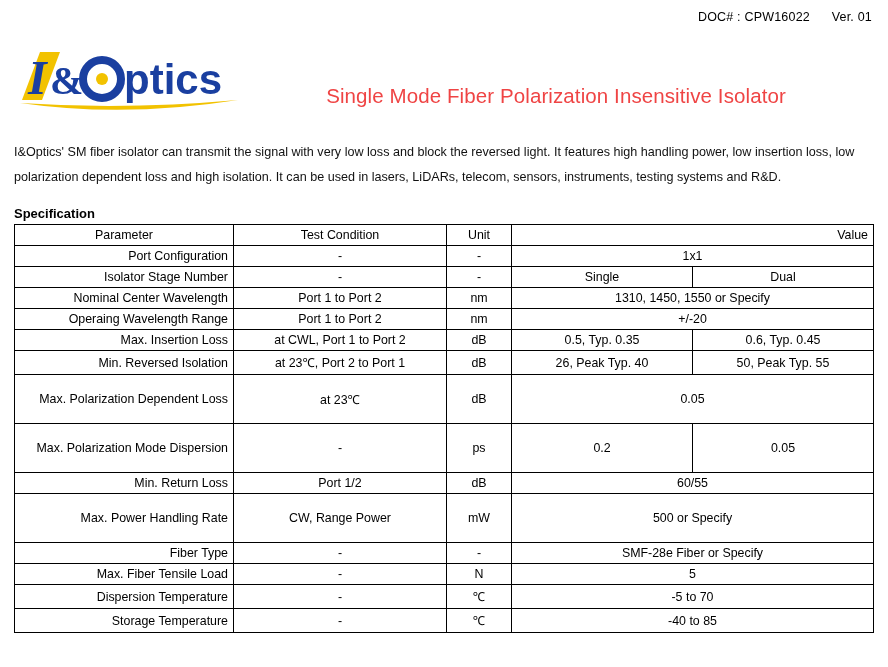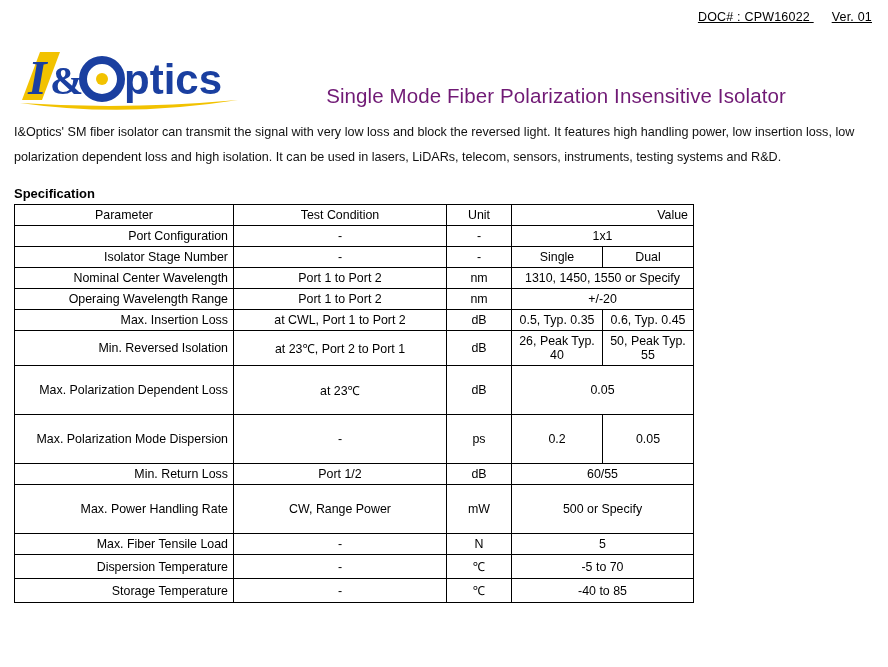--- a/index.html
+++ b/index.html
@@ -23,21 +23,20 @@
     padding: 0 14px;
   }
 
   
   .doc-line {
     text-align: right;
     font-size: 12.5px;
     padding-top: 10px;
     padding-right: 2px;
     letter-spacing: 0.2px;
-    text-decoration: underline;
   }
   .doc-line .doc-ver {
     margin-left: 18px;
   }
 
   
   .head-row {
     display: flex;
     align-items: flex-start;
     margin-top: 18px;
@@ -56,48 +55,48 @@
     display: flex;
     align-items: flex-end;
     justify-content: center;
     height: 70px;
     padding-bottom: 4px;
     box-sizing: border-box;
   }
   .doc-title {
     font-size: 20.5px;
     font-weight: normal;
-    color: #701a75;
+    color: #ef4444;
     text-align: center;
     letter-spacing: 0.1px;
     margin: 0;
     padding-right: 26px;
   }
 
   
   .intro {
     font-size: 12.6px;
     line-height: 1.95;
-    margin-top: 8px;
+    margin-top: 28px;
     color: #111;
     text-align: left;
   }
 
   
   .spec-heading {
     font-size: 13px;
     font-weight: bold;
     margin-top: 17px;
     margin-bottom: 3px;
   }
 
   
   table.spec {
     border-collapse: collapse;
-    width: 680px;
+    width: 860px;
     table-layout: fixed;
     font-size: 12.4px;
     padding-left: 44px;
   }
   table.spec td, table.spec th {
     border: 1px solid #000;
     padding: 3px 5px;
     vertical-align: middle;
     font-weight: normal;
   }
@@ -220,20 +219,26 @@
           <td class="center">dB</td>
           <td class="center" colspan="2">60/55</td>
         </tr>
         <tr class="row-tall">
           <td class="param">Max. Power Handling Rate</td>
           <td class="center">CW, Range Power</td>
           <td class="center">mW</td>
           <td class="center" colspan="2">500 or Specify</td>
         </tr>
         <tr>
+          <td class="param">Fiber Type</td>
+          <td class="center">-</td>
+          <td class="center">-</td>
+          <td class="center" colspan="2">SMF-28e Fiber or Specify</td>
+        </tr>
+        <tr>
           <td class="param">Max. Fiber Tensile Load</td>
           <td class="center">-</td>
           <td class="center">N</td>
           <td class="center" colspan="2">5</td>
         </tr>
         <tr>
           <td class="param">Dispersion Temperature</td>
           <td class="center">-</td>
           <td class="center">℃</td>
           <td class="center" colspan="2">-5 to 70</td>

